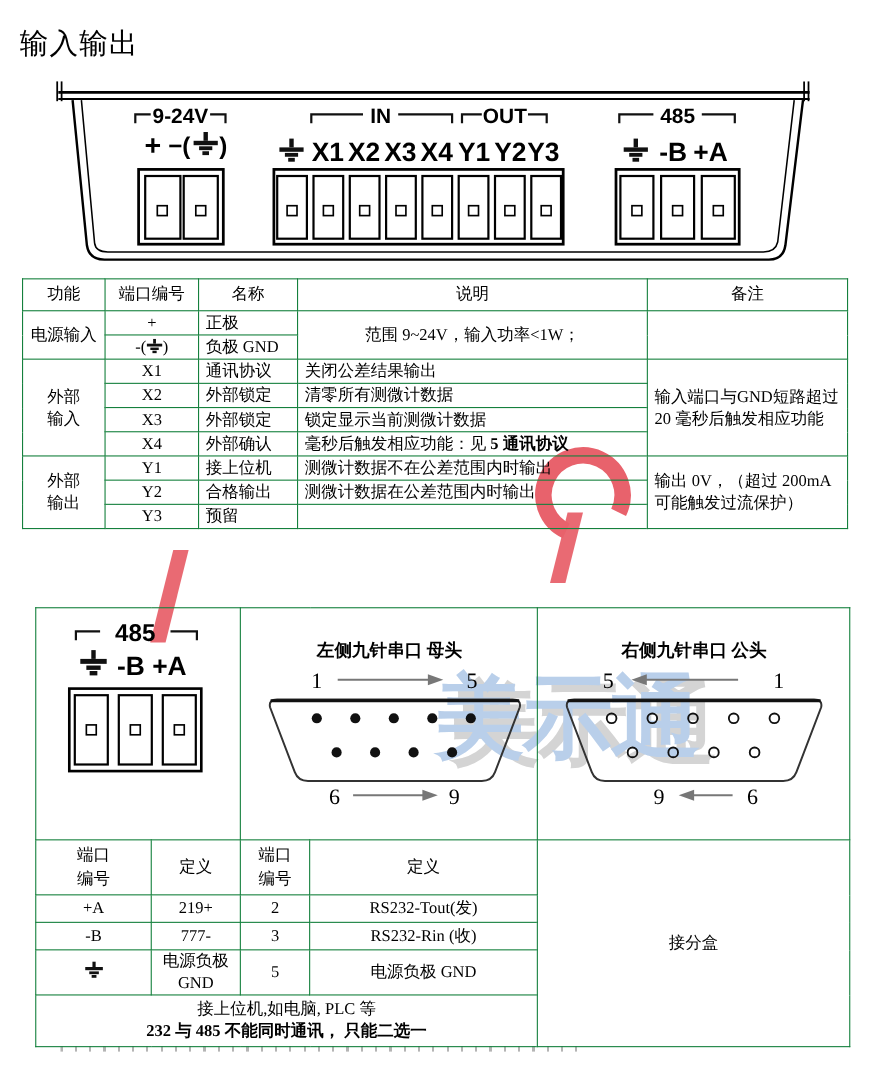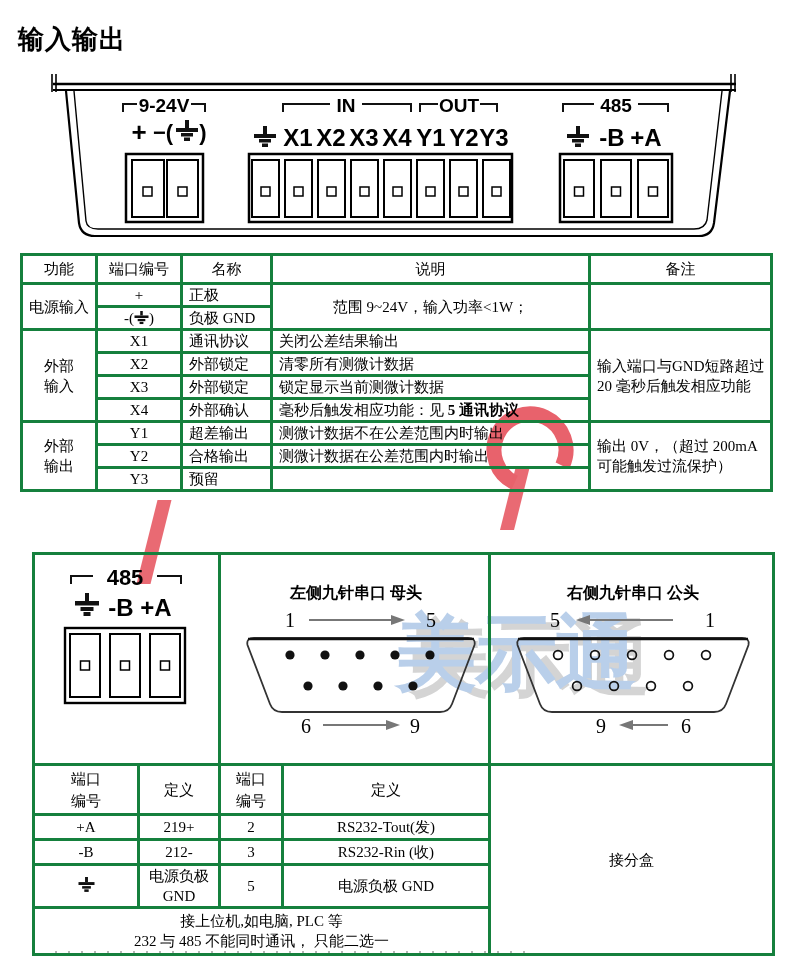--- a/index.html
+++ b/index.html
@@ -1,42 +1,42 @@
 <!DOCTYPE html>
 <html style="--wm-blue: #b6cde9; --wm-red: #e8626c;"><head>
 <meta charset="utf-8">
 <style>
   html,body{margin:0;padding:0;background:#fff;}
   #page{position:relative;width:790px;height:969px;background:#fff;overflow:hidden;
         font-family:"Liberation Serif","DejaVu Serif",serif;color:#000;}
   .abs{position:absolute;}
   
-  .sec-title{font-weight:bold;font-size:26px;letter-spacing:1px;}
+  .sec-title{font-weight:normal;font-size:26px;letter-spacing:1px;}
   
   :root{--wm-blue:#b6cde9;--wm-red:#e8626c;}
   .wm{position:absolute;z-index:0;}
   .wm-brand{left:158px;top:484px;font-family:"Liberation Sans","DejaVu Sans",sans-serif;
             font-weight:800;font-size:106px;line-height:1;letter-spacing:-3px;color:var(--wm-blue);opacity:.95;}
   .wm-slash{width:14px;height:84px;background:var(--wm-red);transform:skewX(-14deg);opacity:.95;}
   .wm-cn{left:395px;top:608px;font-family:"Liberation Sans","DejaVu Sans",sans-serif;
          font-weight:700;font-size:82px;line-height:1.1;letter-spacing:-2px;color:var(--wm-blue);
          text-shadow:14px 6px 0 #d2d2d2;opacity:.95;text-align:right;}
   
   table{border-collapse:collapse;table-layout:fixed;background:transparent;position:relative;z-index:1;}
-  td{border:3px solid #15803d;font-size:15px;line-height:20px;text-align:center;vertical-align:middle;
+  td{border:1px solid #15803d;font-size:15px;line-height:20px;text-align:center;vertical-align:middle;
      padding:0;overflow:hidden;}
   .t1{position:absolute;left:20px;top:253px;width:750px;border:1.5px solid #000;}
   .t2{position:absolute;left:32px;top:552px;width:740px;border:1.5px solid #000;}
   .al{text-align:left;padding-left:6px;}
   .blk{display:block;}
   .two-line{display:block;width:2.2em;margin:0 auto;line-height:22px;}
   .drawcell{position:relative;padding:0;}
   .drawcell svg{position:absolute;left:0;top:0;}
   .gnd-small{vertical-align:-2px;}
-  .footer2{font-weight:normal;}
+  .footer2{font-weight:bold;}
   
   .cutline{left:55px;top:951px;width:470px;height:5px;opacity:.55;
            background:repeating-linear-gradient(90deg,#777 0 2px,transparent 2px 13px);}
   svg text{font-family:"Liberation Sans","DejaVu Sans",sans-serif;}
   svg text.serif{font-family:"Liberation Serif","DejaVu Serif",serif;}
 </style>
 </head>
 <body>
 
 <div id="page">
@@ -211,21 +211,21 @@
       <td>X4</td>
       <td class="al">外部确认</td>
       <td class="al"><span>毫秒后触发相应功能：见 </span><b>5 通讯协议</b></td>
     </tr>
     <tr style="height:22px">
       <td rowspan="3">
             <span class="blk">外部</span>
             <span class="blk">输出</span>
           </td>
       <td>Y1</td>
-      <td class="al">超差输出</td>
+      <td class="al">接上位机</td>
       <td class="al">测微计数据不在公差范围内时输出</td>
       <td rowspan="3" class="al">
             <span class="blk">输出 0V，（超过 200mA</span>
             <span class="blk">可能触发过流保护）</span>
           </td>
     </tr>
     <tr style="height:22px">
       <td>Y2</td>
       <td class="al">合格输出</td>
       <td class="al">测微计数据在公差范围内时输出</td>
@@ -338,21 +338,21 @@
       <td rowspan="5">接分盒</td>
     </tr>
     <tr style="height:25px">
       <td>+A</td>
       <td>219+</td>
       <td>2</td>
       <td>RS232-Tout(发)</td>
     </tr>
     <tr style="height:25px">
       <td>-B</td>
-      <td>212-</td>
+      <td>777-</td>
       <td>3</td>
       <td>RS232-Rin (收)</td>
     </tr>
     <tr style="height:25px">
       <td><svg class="gnd-small" width="17" height="16" viewBox="0 0 22 22">
               <g fill="#111">
                 <rect x="9" y="0" width="4" height="7"></rect>
                 <rect x="0" y="7" width="22" height="4"></rect>
                 <rect x="5" y="12.5" width="12" height="3.5"></rect>
                 <rect x="8" y="17" width="6" height="3.5"></rect>

